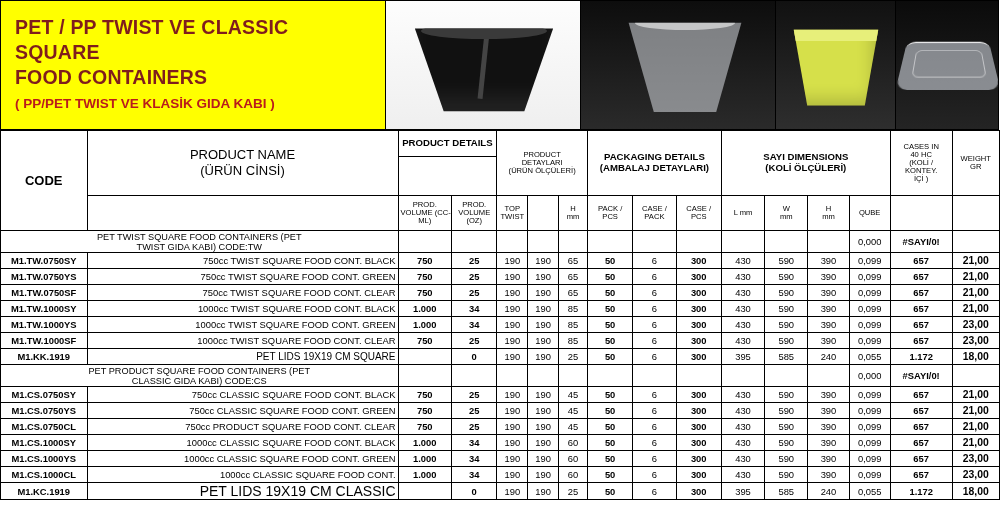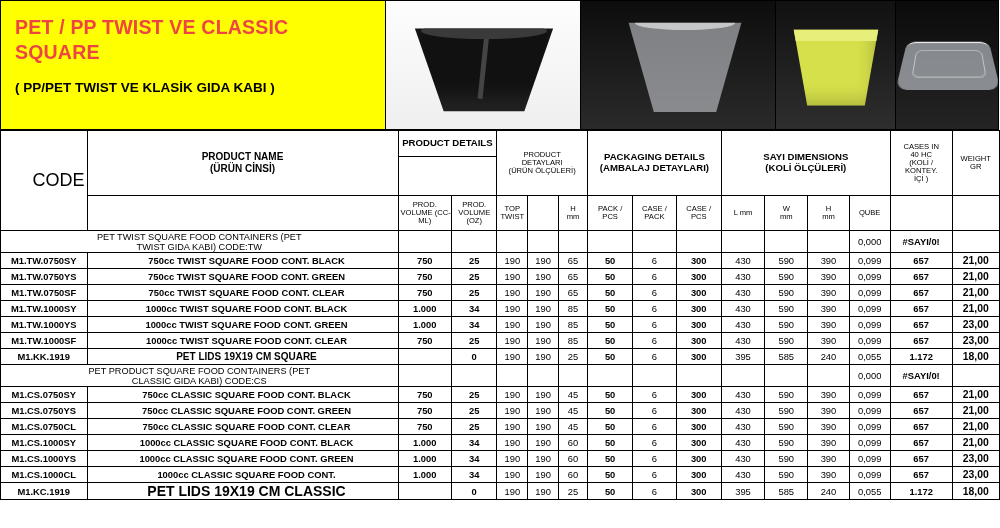--- a/index.html
+++ b/index.html
@@ -14,26 +14,26 @@
 
   
   .header-band { display: flex; width: 1000px; height: 130px; }
   .title-box {
     width: 386px; height: 130px;
     background: #ffff00;
     border: 1px solid #000;
     padding: 14px 10px 0 14px;
   }
   .title-main {
-    font-size: 19.5px; font-weight: bold; color: #ef4444;
+    font-size: 19.5px; font-weight: bold; color: #7f1d1d;
     line-height: 1.28; letter-spacing: 0.2px;
   }
   .title-sub {
-    margin-top: 15px;
-    font-size: 13.5px; font-weight: bold; color: #000000;
+    margin-top: 6px;
+    font-size: 13.5px; font-weight: bold; color: #b91c1c;
   }
   .photo { height: 130px; border: 1px solid #000; border-left: none; position: relative; overflow: hidden; }
   .photo-1 { width: 195px; background: #ffffff; }
   .photo-2 { width: 195px; background: #ffffff; }
   .photo-3 { width: 120px; background: #ffffff; }
   .photo-4 { width: 103px; background: #ffffff; }
 
   
   .ph-bg { position: absolute; inset: 0; }
   .p1bg { background: linear-gradient(#fdfdfd, #efefef); }
@@ -95,44 +95,45 @@
     padding: 0 2px;
     text-align: center;
     vertical-align: middle;
     color: #000;
     overflow: hidden;
     white-space: nowrap;
   }
   th { font-weight: bold; }
   .hdr-grp { font-size: 9.6px; font-weight: bold; line-height: 1.12; }
   .hdr-sub { font-size: 7.6px; font-weight: normal; line-height: 1.08; margin-top: 48px; }
-  .code-hdr { font-size: 18px; font-weight: normal; text-align: right; }
-  .pname-hdr { font-size: 10px; font-weight: bold; line-height: 1.25; }
+  .code-hdr { font-size: 13px; font-weight: bold; }
+  .pname-hdr { font-size: 13px; font-weight: normal; line-height: 1.25; }
 
   .row-code { font-size: 9.4px; font-weight: bold; text-align: center; }
-  .row-name { font-size: 9.4px; font-weight: bold; text-align: center; padding-left: 10px; }
+  .row-name { font-size: 9.4px; font-weight: normal; text-align: right; padding-left: 10px; }
   .row-val { font-size: 9.4px; font-weight: bold; }
   .row-val-light { font-size: 9.4px; font-weight: normal; }
   .row-big { font-size: 10.4px; font-weight: bold; }
   .section-blank { background: #ffffff !important; margin-top: 28px; }
   tr { height: 16px; }
   tr.section { height: 22px; }
   tr.hdr1 { height: 26px; }
   tr.hdr2 { height: 39px; }
   tr.hdr3 { height: 35px; }
 </style>
 </head>
 <body>
 
 <div id="sheet">
 
   <div class="header-band">
     <div class="title-box">
       <div class="title-main">
         <div>PET / PP TWIST VE CLASSIC SQUARE</div>
+        <div>FOOD CONTAINERS</div>
       </div>
       <div class="title-sub">( PP/PET TWIST VE KLASİK GIDA KABI )</div>
     </div>
 
     <div class="photo photo-1">
       <div class="ph-bg p1bg"></div>
       <div class="bowl-black">
           <div class="fold"></div>
         </div>
     </div>
@@ -462,21 +463,21 @@
           <td class="row-val-light">430</td>
           <td class="row-val-light">590</td>
           <td class="row-val-light">390</td>
           <td class="row-val-light">0,099</td>
           <td class="row-val">657</td>
           <td class="row-big">21,00</td>
         </tr>
 
       <tr>
           <td class="row-code">M1.CS.0750CL</td>
-          <td class="row-name">750cc CLASSIC SQUARE FOOD CONT. CLEAR</td>
+          <td class="row-name">750cc PRODUCT SQUARE FOOD CONT. CLEAR</td>
           <td class="row-val">750</td>
           <td class="row-val">25</td>
           <td class="row-val-light">190</td>
           <td class="row-val-light">190</td>
           <td class="row-val-light">45</td>
           <td class="row-val">50</td>
           <td class="row-val-light">6</td>
           <td class="row-val">300</td>
           <td class="row-val-light">430</td>
           <td class="row-val-light">590</td>

